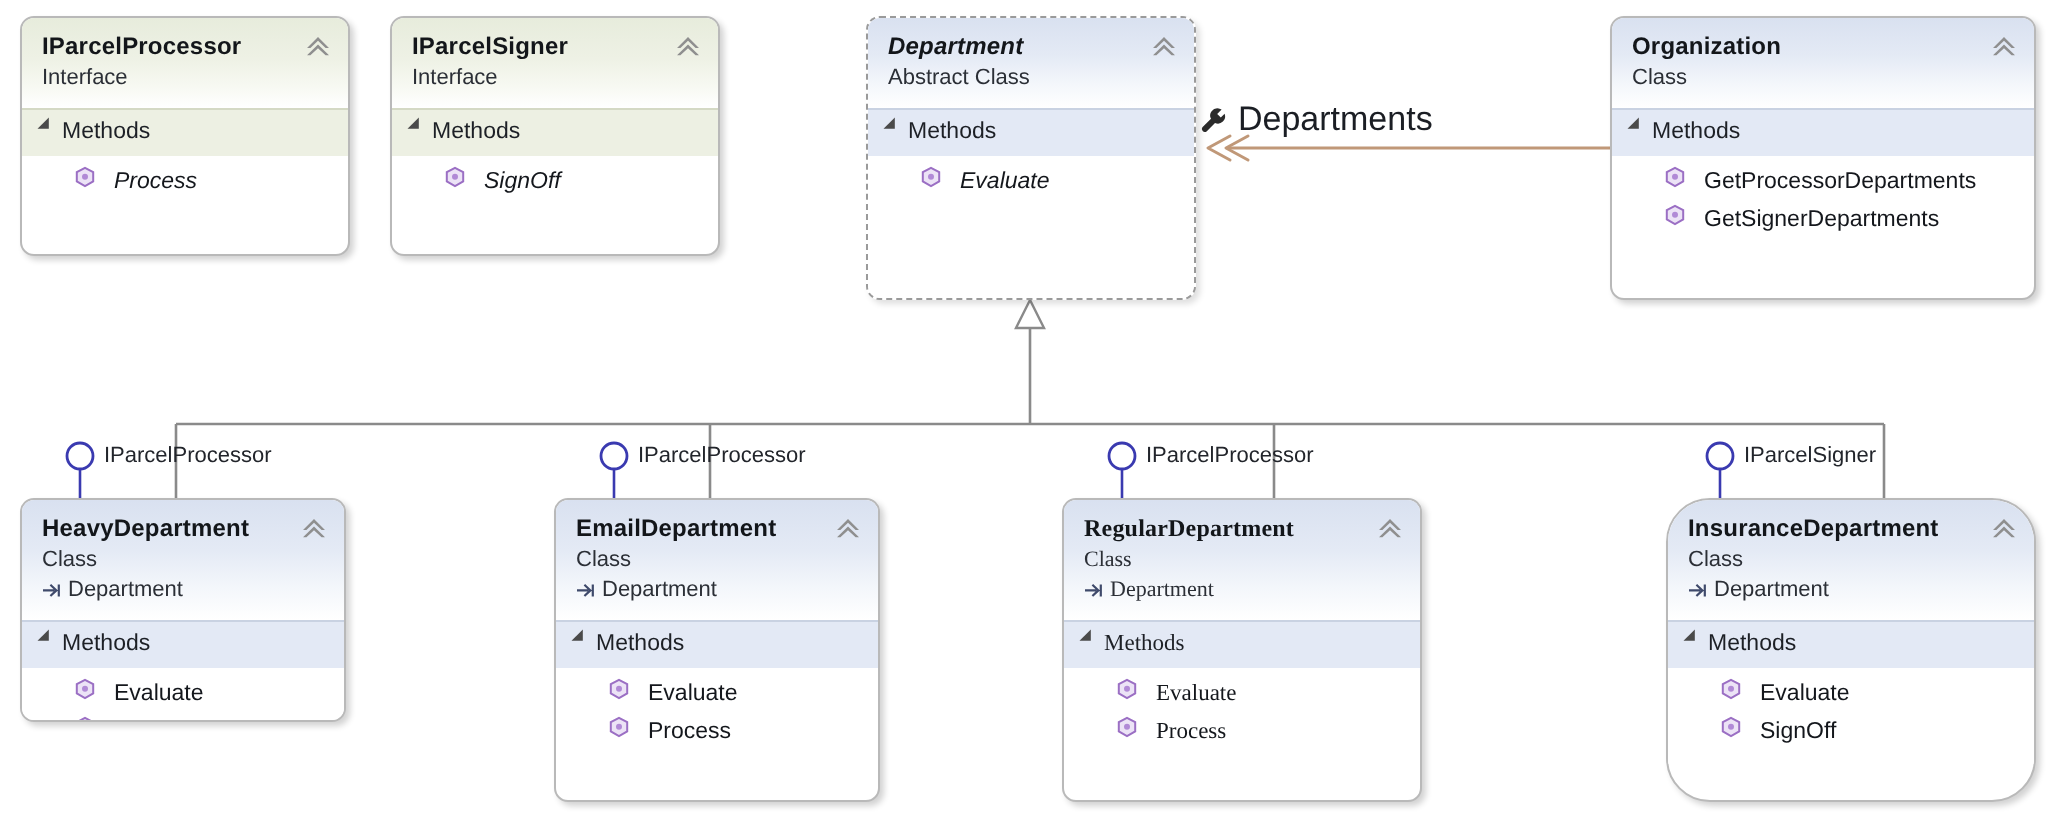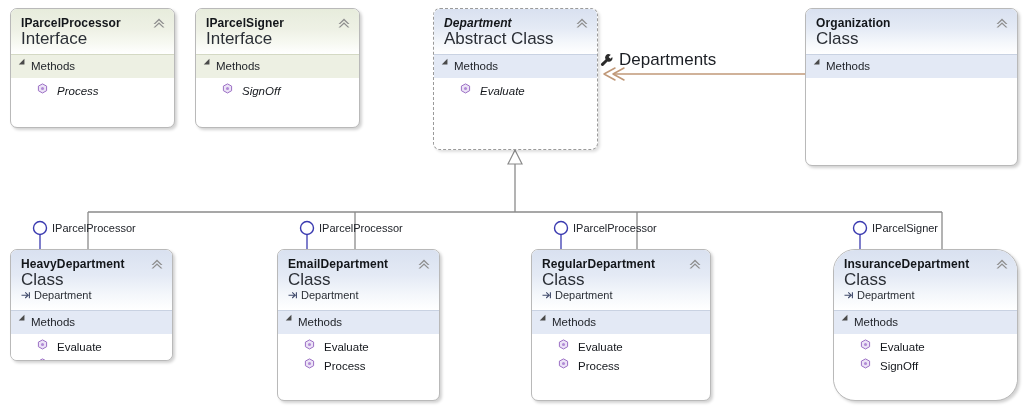--- a/index.html
+++ b/index.html
@@ -33,21 +33,21 @@
   .hdr.blue{background:linear-gradient(to bottom,#d9e1f0 0%,#e4eaf5 42%,#f4f7fb 74%,#ffffff 100%);}
   
   .hdr.green{background:linear-gradient(to bottom,#e7ecdc 0%,#eef1e5 45%,#f7f9f2 76%,#ffffff 100%);}
 
   .title{
     font-size:12px;font-weight:bold;color:#13161a;
     letter-spacing:.1px;line-height:14px;
     padding-right:22px;white-space:nowrap;
   }
   .title.ital{font-style:italic;}
-  .stereo{font-size:17px;color:#2b2f36;line-height:14px;margin-top:2px;white-space:nowrap;}
+  .stereo{font-size:11px;color:#2b2f36;line-height:14px;margin-top:2px;white-space:nowrap;}
   .base{font-size:11px;color:#2b2f36;line-height:14px;margin-top:1px;white-space:nowrap;display:flex;align-items:center;gap:3px;}
 
   
   .chev{position:absolute;right:8px;top:8px;width:14px;height:11px;}
 
   
   .band{
     font-size:11.5px;color:#1d2026;
     padding:4px 28px 4px 10px;
     display:flex;gap:5px;
@@ -185,32 +185,48 @@
       <div class="member ital">
         <svg width="11" height="11" viewBox="0 0 11 11">
           <path d="M5.5 .9 9.6 3.1 9.6 7.7 5.5 10 1.4 7.7 1.4 3.1Z" fill="#ece3f6" stroke="#9b6fc4" stroke-width="1"></path>
           <circle cx="5.5" cy="5.4" r="1.5" fill="#b18ad6"></circle>
         </svg>
         <span>Evaluate</span>
       </div>
     </div>
   </div>
 
-  <div class="node" style="left:805px;top:8px;width:213px;height:158px;">
+  <div class="node" style="left:805px;top:8px;width:213px;height:142px;">
     <div class="hdr blue">
       <div class="title">Organization</div>
       <div class="stereo">Class</div>
       <svg class="chev" viewBox="0 0 14 11">
         <path d="M7 1.5 L12.5 7 L10.8 7 L7 3.4 L3.2 7 L1.5 7 Z" fill="#8f8f8f"></path>
         <path d="M7 5.2 L12.5 10.6 L10.8 10.6 L7 7.1 L3.2 10.6 L1.5 10.6 Z" fill="#8f8f8f"></path>
       </svg>
     </div>
     <div class="band blue">
       <span class="tri"></span>
       <span>Methods</span>
+    </div>
+    <div class="members">
+      <div class="member">
+        <svg width="11" height="11" viewBox="0 0 11 11">
+          <path d="M5.5 .9 9.6 3.1 9.6 7.7 5.5 10 1.4 7.7 1.4 3.1Z" fill="#ece3f6" stroke="#9b6fc4" stroke-width="1"></path>
+          <circle cx="5.5" cy="5.4" r="1.5" fill="#b18ad6"></circle>
+        </svg>
+        <span>GetProcessorDepartments</span>
+      </div>
+      <div class="member">
+        <svg width="11" height="11" viewBox="0 0 11 11">
+          <path d="M5.5 .9 9.6 3.1 9.6 7.7 5.5 10 1.4 7.7 1.4 3.1Z" fill="#ece3f6" stroke="#9b6fc4" stroke-width="1"></path>
+          <circle cx="5.5" cy="5.4" r="1.5" fill="#b18ad6"></circle>
+        </svg>
+        <span>GetSignerDepartments</span>
+      </div>
     </div>
   </div>
 
   <div class="node" style="left:10px;top:249px;width:163px;height:112px;">
     <div class="hdr blue">
       <div class="title">HeavyDepartment</div>
       <div class="stereo">Class</div>
       <div class="base">
         <svg width="10" height="10" viewBox="0 0 10 10">
           <path d="M0.5 5.2 L6.2 5.2 M4.2 2.4 L7.2 5.2 L4.2 8 M8.4 2.2 L8.4 8.2" stroke="#3f4a6b" stroke-width="1.1" fill="none"></path>
@@ -274,21 +290,21 @@
       <div class="member">
         <svg width="11" height="11" viewBox="0 0 11 11">
           <path d="M5.5 .9 9.6 3.1 9.6 7.7 5.5 10 1.4 7.7 1.4 3.1Z" fill="#ece3f6" stroke="#9b6fc4" stroke-width="1"></path>
           <circle cx="5.5" cy="5.4" r="1.5" fill="#b18ad6"></circle>
         </svg>
         <span>Process</span>
       </div>
     </div>
   </div>
 
-  <div class="node" style="left:531px;top:249px;width:180px;height:152px;">
+  <div class="node" style="left:531px;top:249px;width:180px;height:152px;font-family:Liberation Serif, serif;">
     <div class="hdr blue">
       <div class="title">RegularDepartment</div>
       <div class="stereo">Class</div>
       <div class="base">
         <svg width="10" height="10" viewBox="0 0 10 10">
           <path d="M0.5 5.2 L6.2 5.2 M4.2 2.4 L7.2 5.2 L4.2 8 M8.4 2.2 L8.4 8.2" stroke="#3f4a6b" stroke-width="1.1" fill="none"></path>
         </svg>
         <span>Department</span>
       </div>
       <svg class="chev" viewBox="0 0 14 11">

